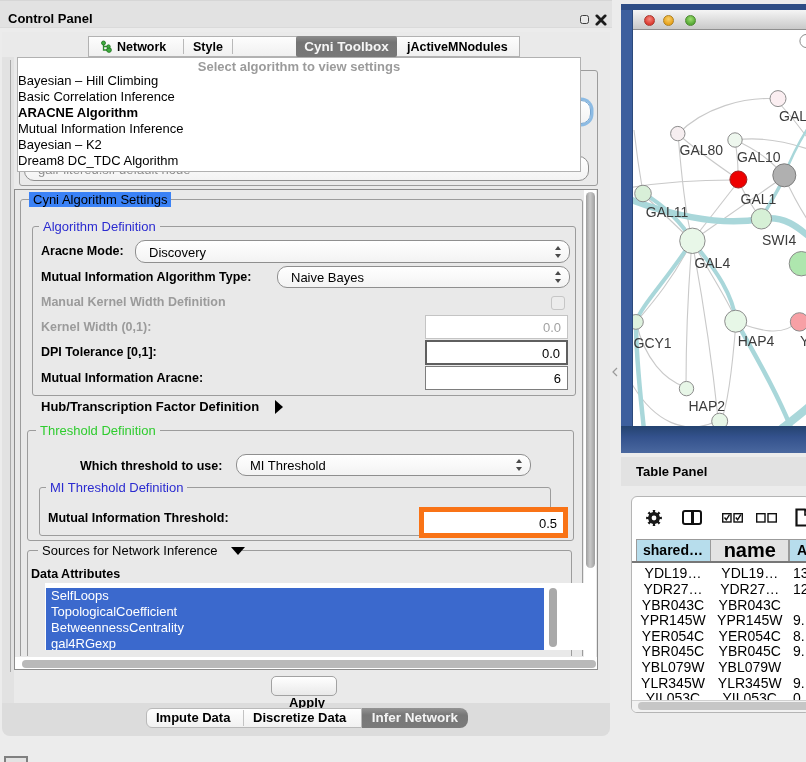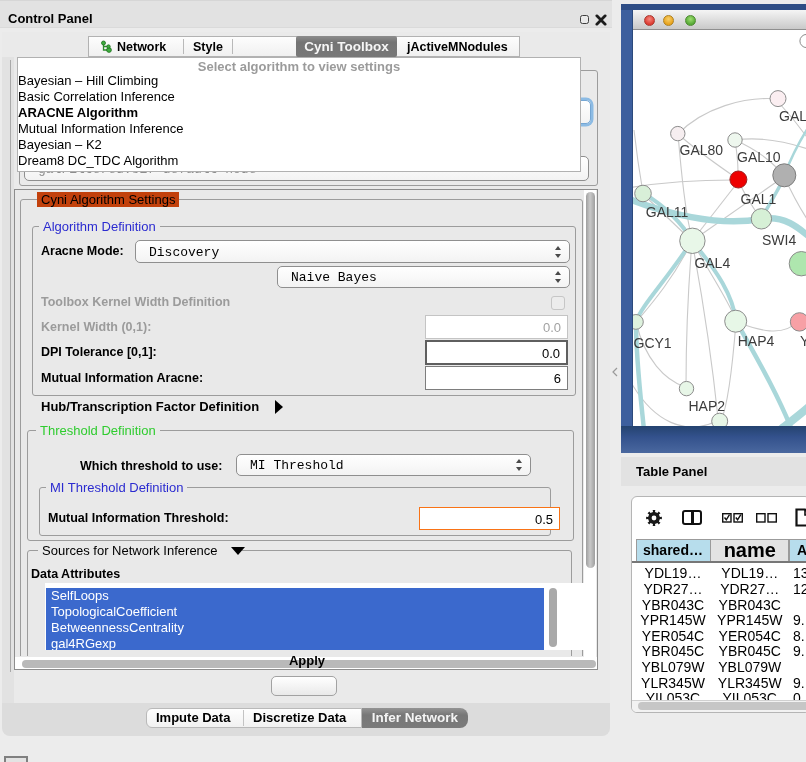--- a/index.html
+++ b/index.html
@@ -4,21 +4,21 @@
 <style>
 html,body{margin:0;padding:0;}
 body{width:806px;height:762px;position:relative;overflow:hidden;background:#ececec;
   font-family:"Liberation Sans", sans-serif;font-size:13px;color:#000;}
 .abs{position:absolute;}
 .lbl{position:absolute;white-space:nowrap;font-size:13px;line-height:14px;font-weight:bold;}
 .bold{font-weight:bold;font-size:12.5px;}
 .gray{color:#9b9b9b;}
 .group{position:absolute;border:1px solid #9c9c9c;border-radius:3px;}
 .gtitle{position:absolute;top:-8px;background:#eaeaea;padding:0 4px;font-size:13px;line-height:15px;white-space:nowrap;}
-.combo{position:absolute;background:linear-gradient(#ffffff,#f3f3f3);border:1px solid #8f8f8f;border-radius:5px;font-family:Liberation Mono, monospace;}
+.combo{position:absolute;background:linear-gradient(#ffffff,#f3f3f3);border:1px solid #8f8f8f;border-radius:10px;}
 .combo .ctext{position:absolute;left:13px;top:50%;transform:translateY(-50%);font-size:13px;white-space:nowrap;}
 .arr{position:absolute;right:7px;top:50%;width:7px;height:12px;transform:translateY(-50%);}
 .arr:before{content:"";position:absolute;left:0;top:0;border-left:3.5px solid transparent;border-right:3.5px solid transparent;border-bottom:4.5px solid #4a4a4a;}
 .arr:after{content:"";position:absolute;left:0;bottom:0;border-left:3.5px solid transparent;border-right:3.5px solid transparent;border-top:4.5px solid #4a4a4a;}
 .field{position:absolute;background:#fff;text-align:right;font-size:13px;}
 .field span{position:absolute;right:6px;top:50%;transform:translateY(-50%);}
 </style>
 </head>
 <body>
 
@@ -65,36 +65,37 @@
 <b>ARACNE Algorithm</b><br>
 Mutual Information Inference<br>
 Bayesian – K2<br>
 Dream8 DC_TDC Algorithm
 </div>
 
 <div class="abs" style="left:14px;top:189px;width:584px;height:481px;border:1px solid #8d8d8d;box-sizing:border-box;background:#e9e9e9;"></div>
 <div id="settings" class="abs" style="left:14px;top:189px;width:570px;height:467px;overflow:hidden;">
 
   <div class="group" style="left:6px;top:10px;width:561px;height:700px;border-radius:3px;">
-    <span class="gtitle" style="left:16px;background:#c2410c;">Cyni Algorithm Settings</span>
+    <span class="gtitle" style="left:8px;background:#3b82f6;">Cyni Algorithm Settings</span>
   </div>
 
   <div class="group" style="left:18px;top:37px;width:542px;height:168px;">
     <span class="gtitle" style="left:6px;background:#e9e9e9;color:#2b2bd0;">Algorithm Definition</span>
   </div>
   <div class="lbl bold" style="left:27px;top:55px;">Aracne Mode:</div>
   <div class="combo" style="left:121px;top:51px;width:433px;height:21px;">
     <span class="ctext">Discovery</span>
       <span class="arr"></span>
   </div>
+  <div class="lbl bold" style="left:27px;top:81px;">Mutual Information Algorithm Type:</div>
   <div class="combo" style="left:263px;top:77px;width:291px;height:20px;">
     <span class="ctext">Naive Bayes</span>
       <span class="arr"></span>
   </div>
-  <div class="lbl bold gray" style="left:27px;top:106px;">Toolbox Kernel Width Definition</div>
+  <div class="lbl bold gray" style="left:27px;top:106px;">Manual Kernel Width Definition</div>
   <div class="abs" style="left:537px;top:107px;width:12px;height:12px;border:1px solid #c6c6c6;border-radius:3px;background:#ececec;"></div>
   <div class="lbl bold gray" style="left:27px;top:131px;">Kernel Width (0,1):</div>
   <div class="field" style="left:411px;top:126px;width:141px;height:22px;border:1px solid #c4c4c4;color:#a2a2a2;">
       <span>0.0</span>
     </div>
   <div class="lbl bold" style="left:27px;top:156px;">DPI Tolerance [0,1]:</div>
   <div class="field" style="left:411px;top:151px;width:139px;height:21px;border:2px solid #5f5f5f;">
       <span>0.0</span>
     </div>
   <div class="lbl bold" style="left:27px;top:182px;">Mutual Information Aracne:</div>
@@ -110,21 +111,21 @@
   </div>
   <div class="lbl bold" style="left:66px;top:270px;">Which threshold to use:</div>
   <div class="combo" style="left:222px;top:265px;width:293px;height:20px;">
     <span class="ctext">MI Threshold</span>
       <span class="arr"></span>
   </div>
   <div class="group" style="left:25px;top:298px;width:510px;height:47px;">
     <span class="gtitle" style="left:6px;background:#e9e9e9;color:#2b2bd0;">MI Threshold Definition</span>
   </div>
   <div class="lbl bold" style="left:34px;top:322px;">Mutual Information Threshold:</div>
-  <div class="field" style="left:405px;top:318px;width:139px;height:21px;border:1px solid #f97316;">
+  <div class="field" style="left:405px;top:318px;width:139px;height:21px;border:5px solid #f97316;">
       <span>0.5</span>
     </div>
 
   <div class="group" style="left:13px;top:361px;width:543px;height:120px;">
     <span class="gtitle" style="left:10px;background:#e9e9e9;padding-right:24px;">Sources for Network Inference</span>
   </div>
   <div class="abs" style="left:217px;top:358px;width:0;height:0;border-left:7px solid transparent;border-right:7px solid transparent;border-top:8px solid #000;z-index:2;"></div>
   <div class="lbl bold" style="left:17px;top:378px;">Data Attributes</div>
   <div class="abs" style="left:31px;top:394px;width:512px;height:67px;background:#fff;overflow:hidden;padding-left:46px;">
     <div class="abs" style="left:1px;top:5px;width:498px;height:62px;background:#3b69cd;color:#fff;font-size:13px;line-height:16px;padding-left:5px;box-sizing:border-box;">
@@ -133,21 +134,21 @@
     <div class="abs" style="left:503.5px;top:5px;width:8px;height:59px;background:#a9a9a9;border-radius:4px;"></div>
   </div>
 </div>
 
 <div class="abs" style="left:584px;top:190px;width:12px;height:467px;background:#fff;"></div>
 <div class="abs" style="left:585.5px;top:192px;width:9px;height:376px;background:linear-gradient(90deg,#9f9f9f,#c9c9c9 45%,#9f9f9f);border-radius:5px;"></div>
 <div class="abs" style="left:15px;top:657px;width:582px;height:12px;background:#fff;"></div>
 <div class="abs" style="left:22px;top:659.5px;width:574px;height:8.5px;background:#b9b9b9;border-radius:4.5px;"></div>
 
 <div class="abs" style="left:271px;top:676px;width:66px;height:20px;background:linear-gradient(#ffffff,#e9e9e9);border:1px solid #a2a2a2;border-radius:5px;box-sizing:border-box;"></div>
-<div class="lbl" style="left:271px;top:654px;width:72px;text-align:center;font-weight:bold;font-size:13px;">Apply</div>
+<div class="lbl" style="left:271px;top:696px;width:72px;text-align:center;font-weight:bold;font-size:13px;">Apply</div>
 
 <div class="abs" style="left:146px;top:708px;width:216px;height:20px;background:linear-gradient(#fefefe,#f1f1f1);border:1px solid #b9b9b9;border-radius:6px 0 0 6px;box-sizing:border-box;"></div>
 <div class="abs" style="left:362px;top:708px;width:106px;height:20px;background:linear-gradient(#949494,#777777 35%,#7b7b7b);border-radius:0 8px 8px 0;"></div>
 <div class="lbl" style="left:156px;top:711px;font-weight:600;">Impute Data</div>
 <div class="abs" style="left:243px;top:710px;width:1px;height:16px;background:#c3c3c3;"></div>
 <div class="lbl" style="left:253px;top:711px;font-weight:600;">Discretize Data</div>
 <div class="lbl" style="left:362px;top:711px;width:106px;text-align:center;font-size:13.5px;color:#f4f4f4;">Infer Network</div>
 
 <div class="abs" style="left:4px;top:756px;width:20px;height:10px;border:2px solid #808080;background:#e3e3e3;"></div>
 

